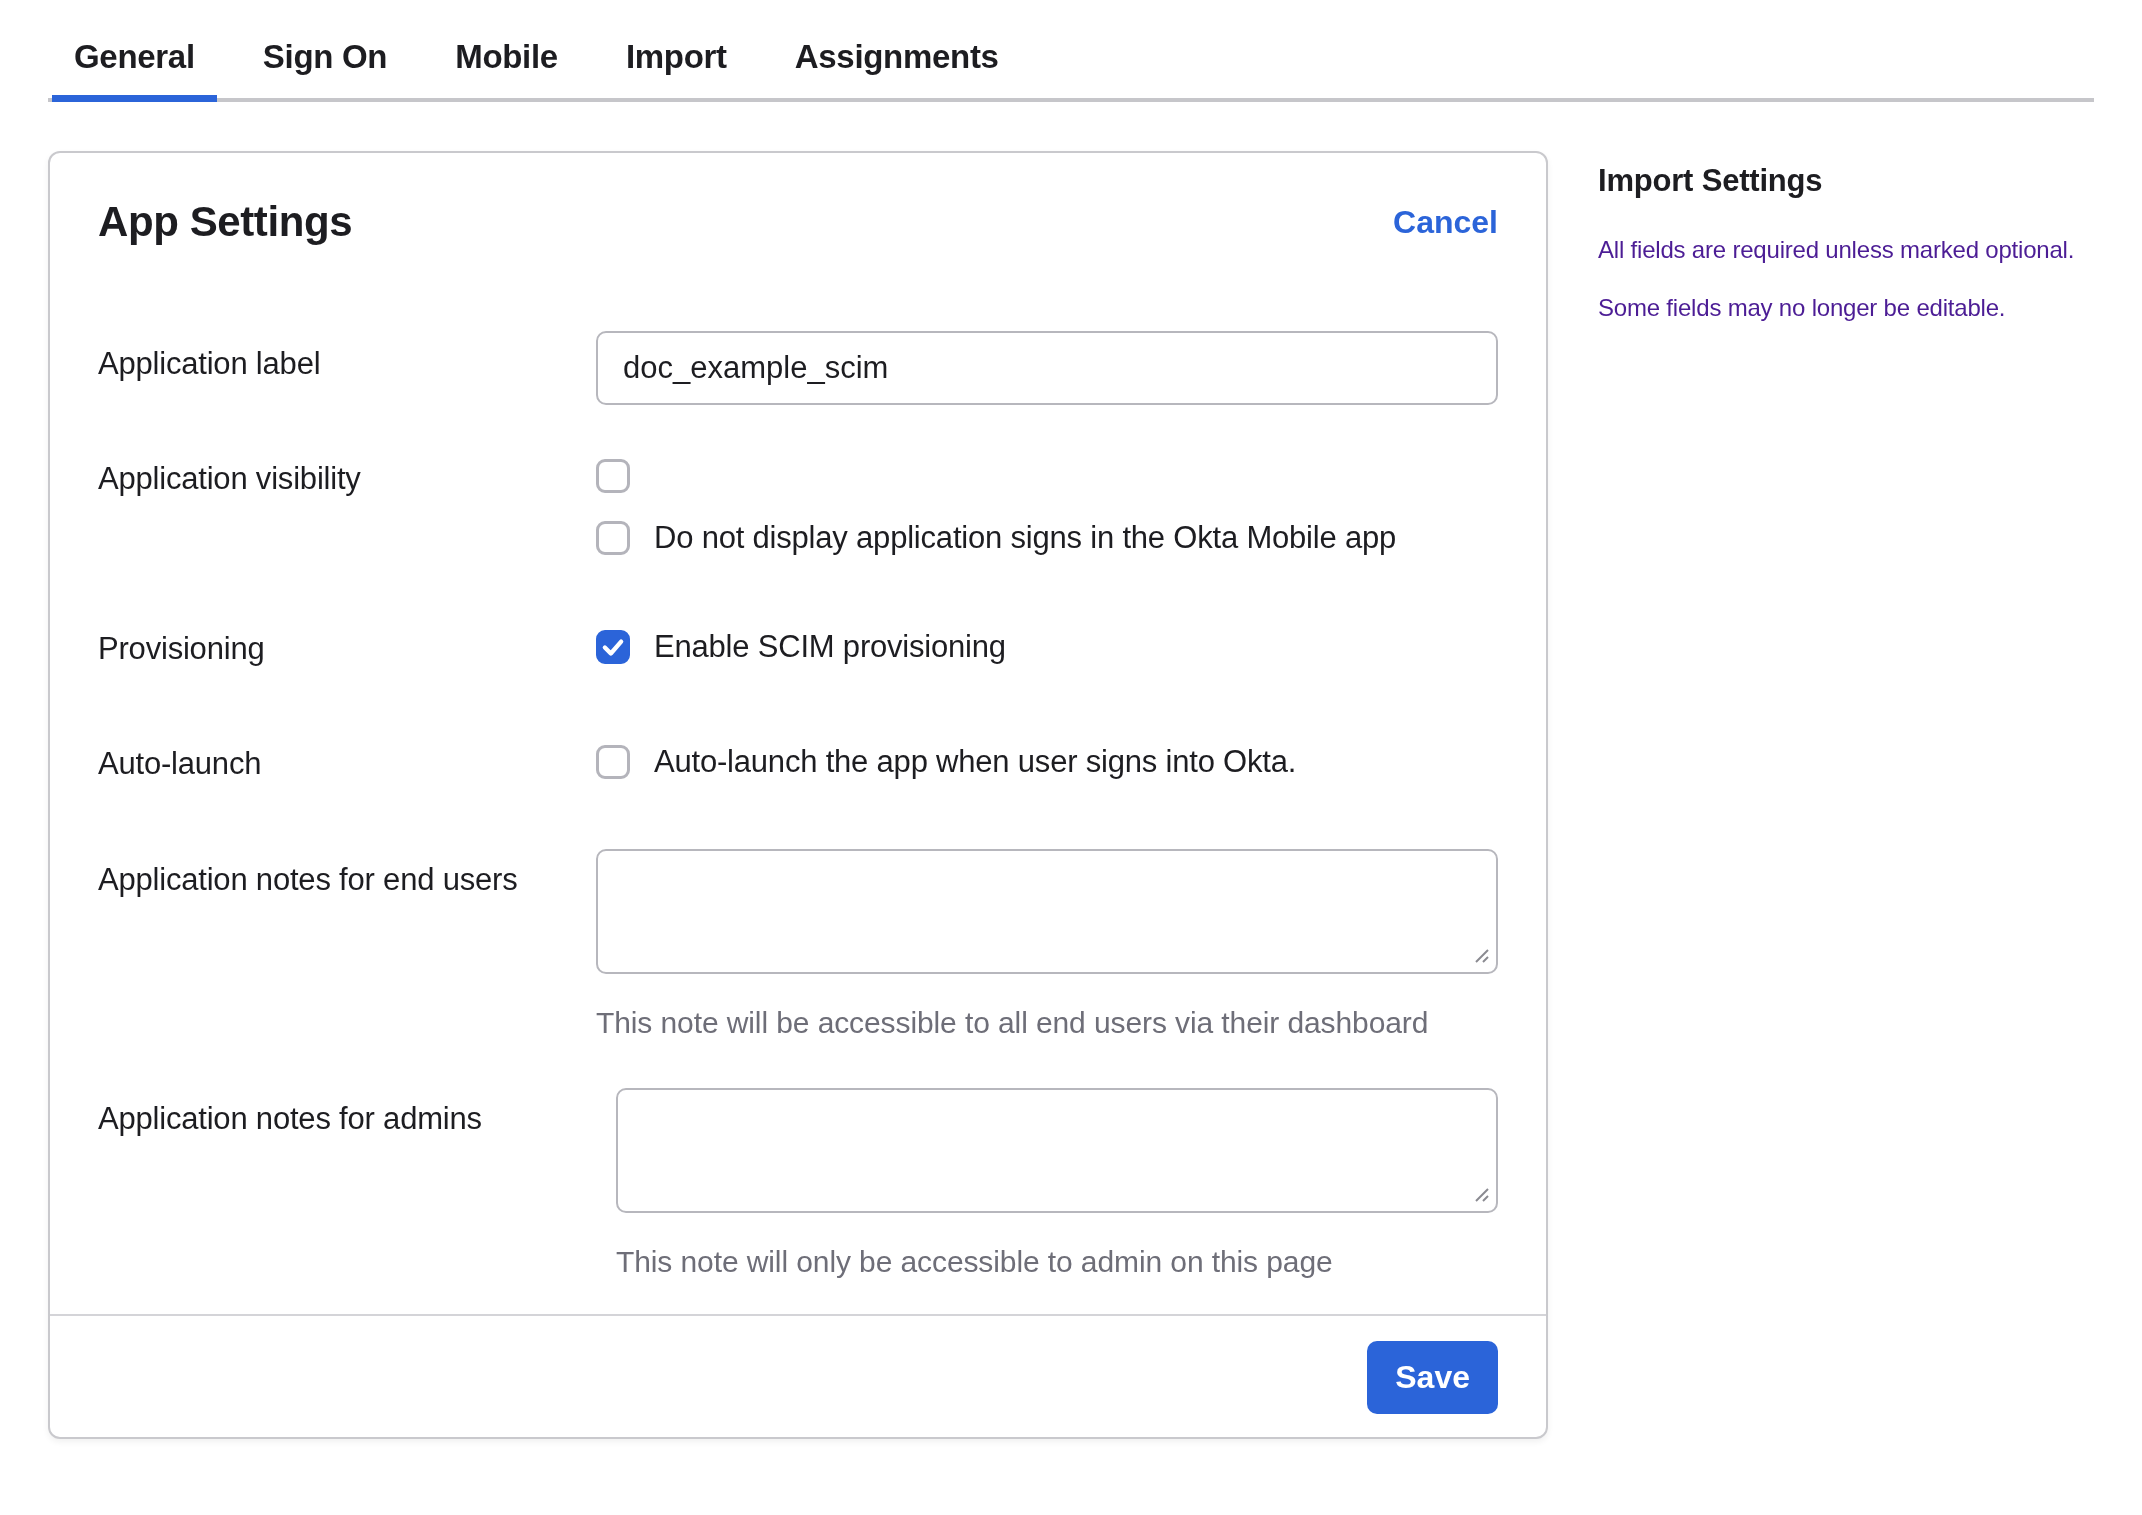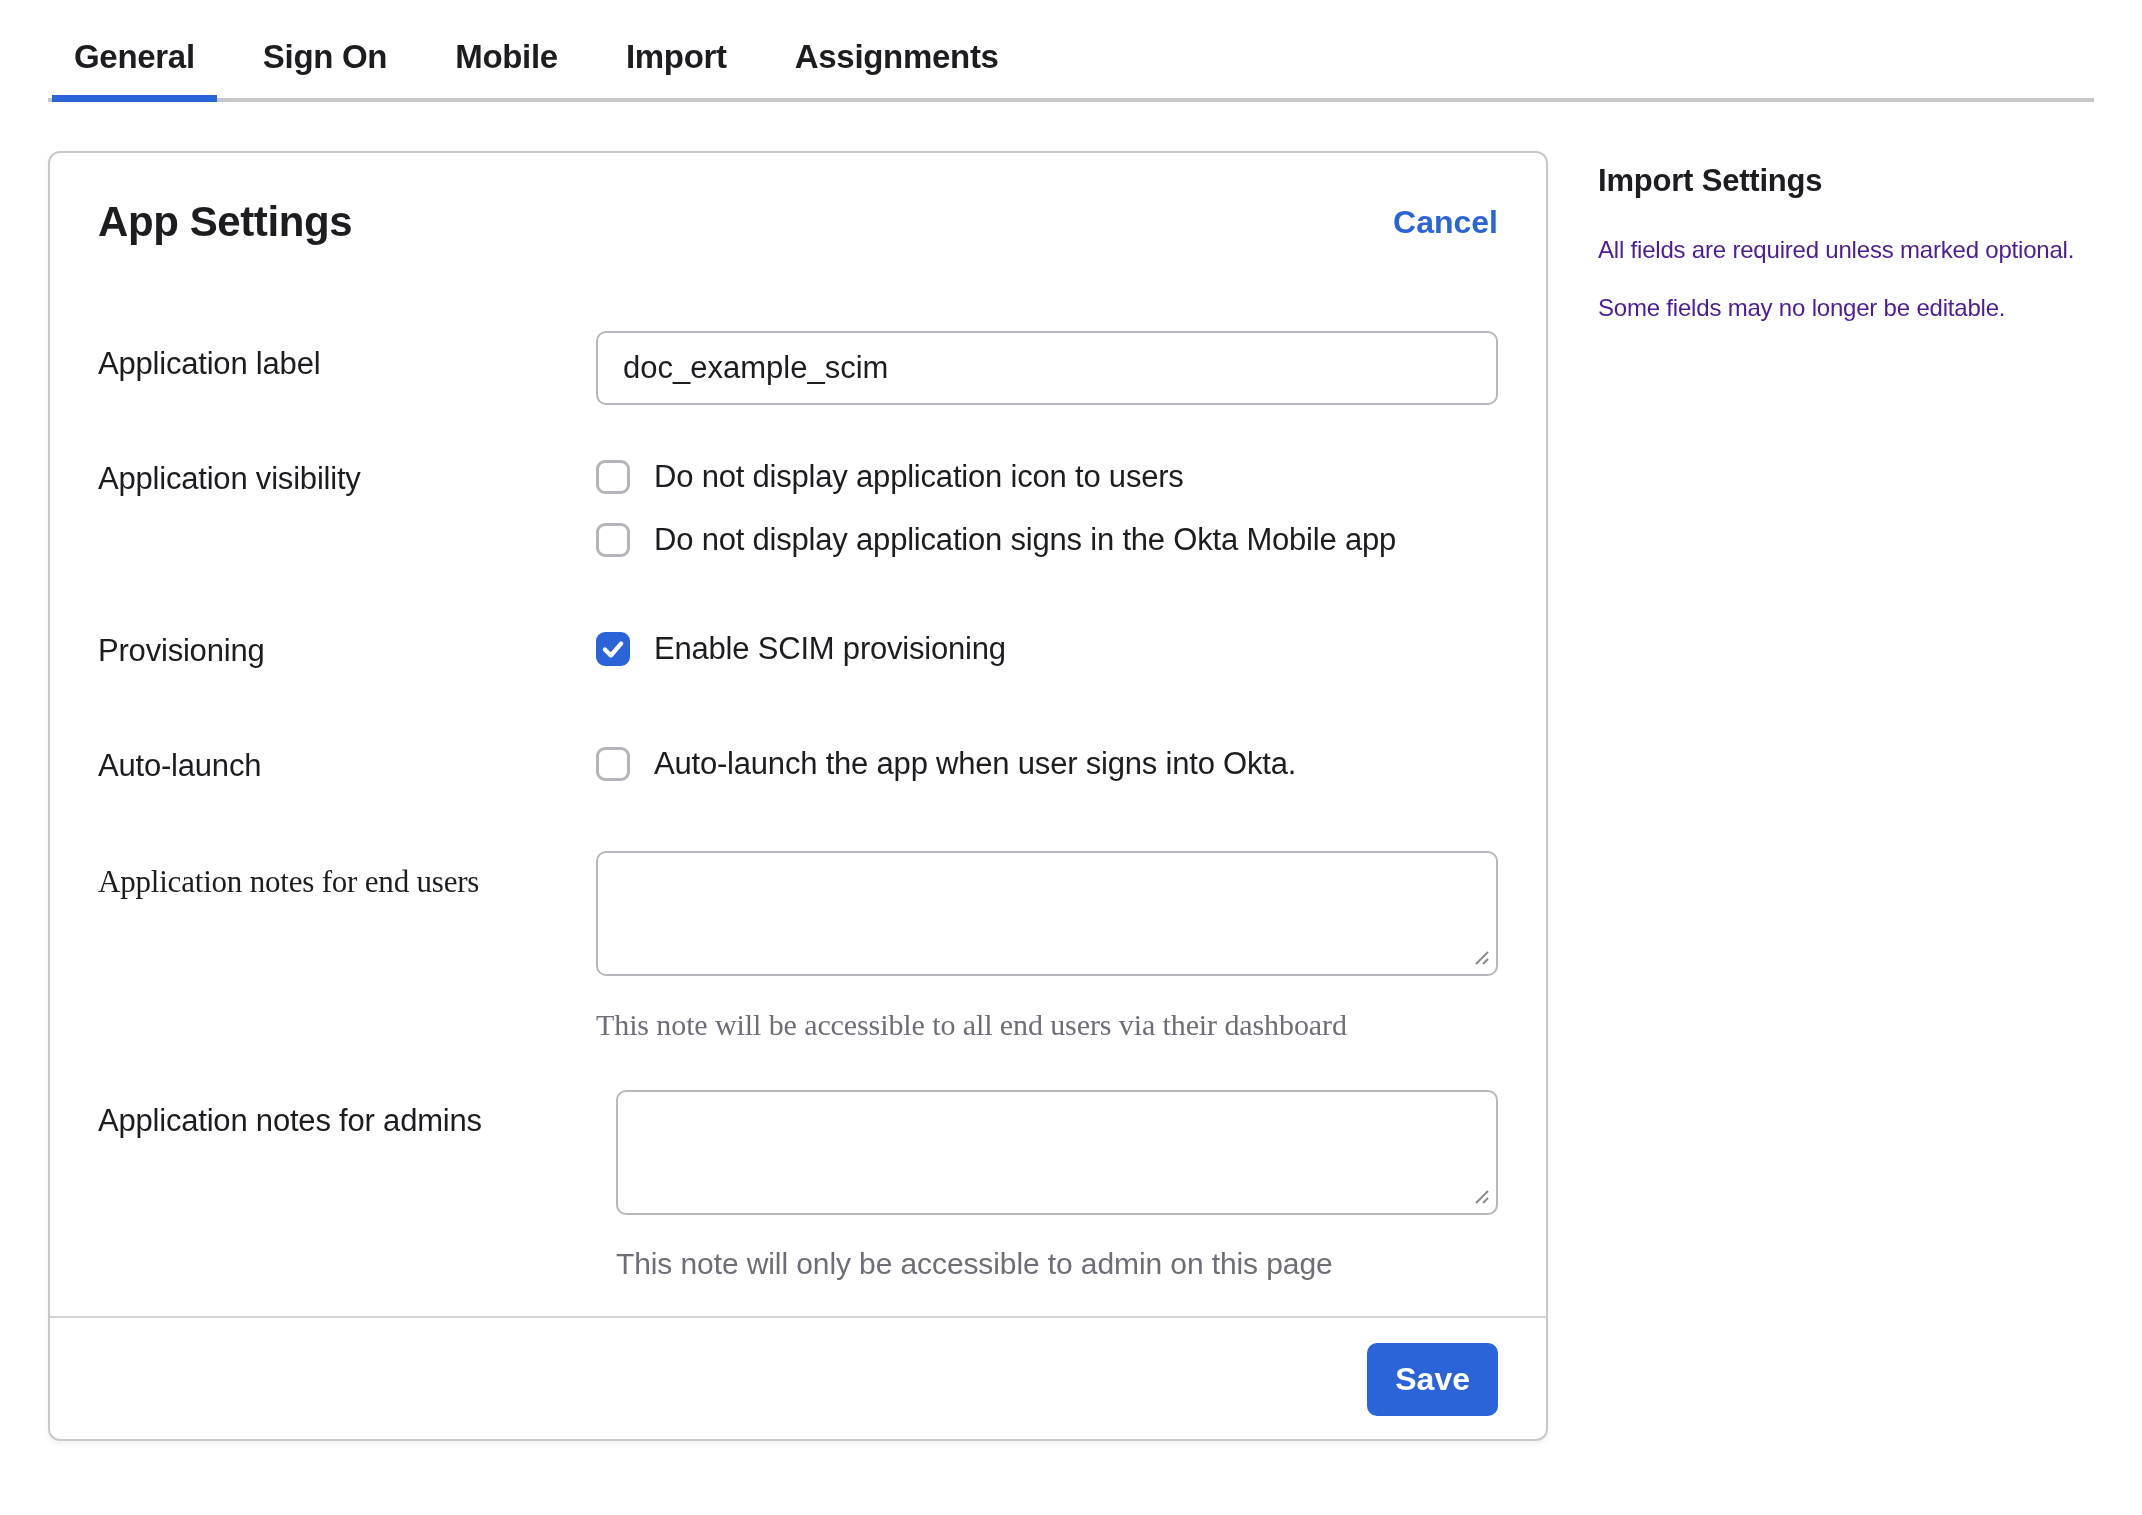--- a/index.html
+++ b/index.html
@@ -86,21 +86,21 @@
     display:flex;align-items:center;justify-content:center;
   }
   .checkbox.checked{background:var(--accent);border-color:var(--accent);}
   .checkbox .check{display:none;width:26px;height:26px;}
   .checkbox.checked .check{display:block;}
   .cb-label{margin-left:24px;font-size:31px;line-height:36px;color:var(--text);letter-spacing:-0.2px;}
 
   .row-provisioning{margin-top:73px;}
   .row-autolaunch{margin-top:76px;}
 
-  .row-notes-users{margin-top:66px;font-family:Liberation Serif, serif;}
+  .row-notes-users{margin-top:66px;}
   .row-notes-admins{margin-top:46px;gap:20px;}
   .row-notes-users .row-label,.row-notes-admins .row-label{padding-top:12px;}
   .ta-wrap{position:relative;}
   .notes-textarea{
     display:block;width:100%;height:125px;
     border:2px solid var(--control-border);border-radius:10px;
     padding:14px 24px;
     font-family:inherit;font-size:31px;color:var(--text);
     background:#fff;outline:none;resize:none;
   }
@@ -152,21 +152,20 @@
           </div>
         </div>
 
         <div class="row row-visibility">
           <div class="row-label">Application visibility</div>
           <div class="row-control">
             <label class="cb-row">
               <span class="checkbox">
                 
               </span>
-              <span class="cb-label">Do not display application icon to users</span>
             </label>
             <label class="cb-row">
               <span class="checkbox">
                 
               </span>
               <span class="cb-label">Do not display application signs in the Okta Mobile app</span>
             </label>
           </div>
         </div>
 

